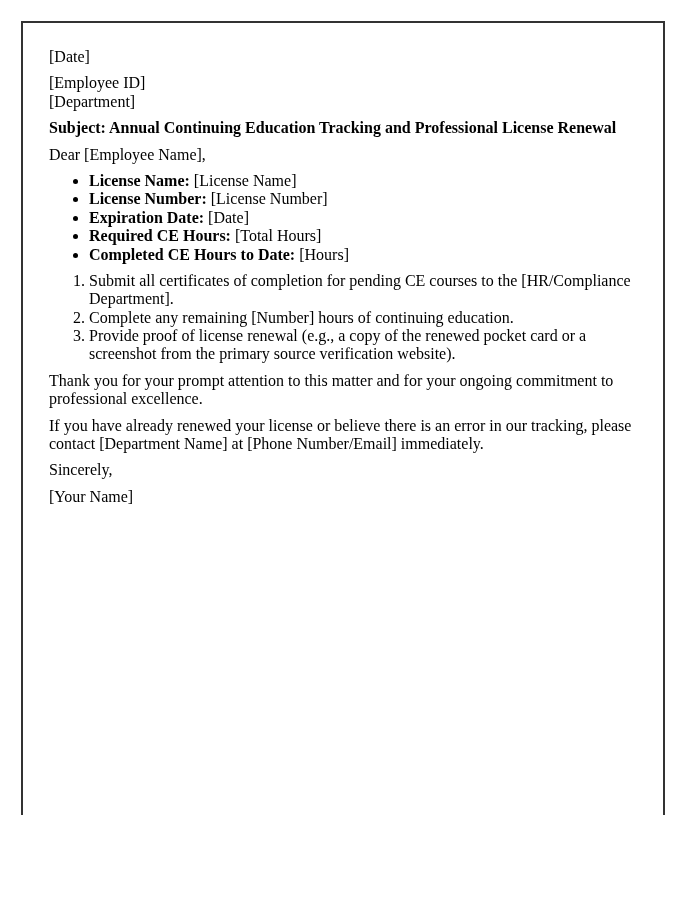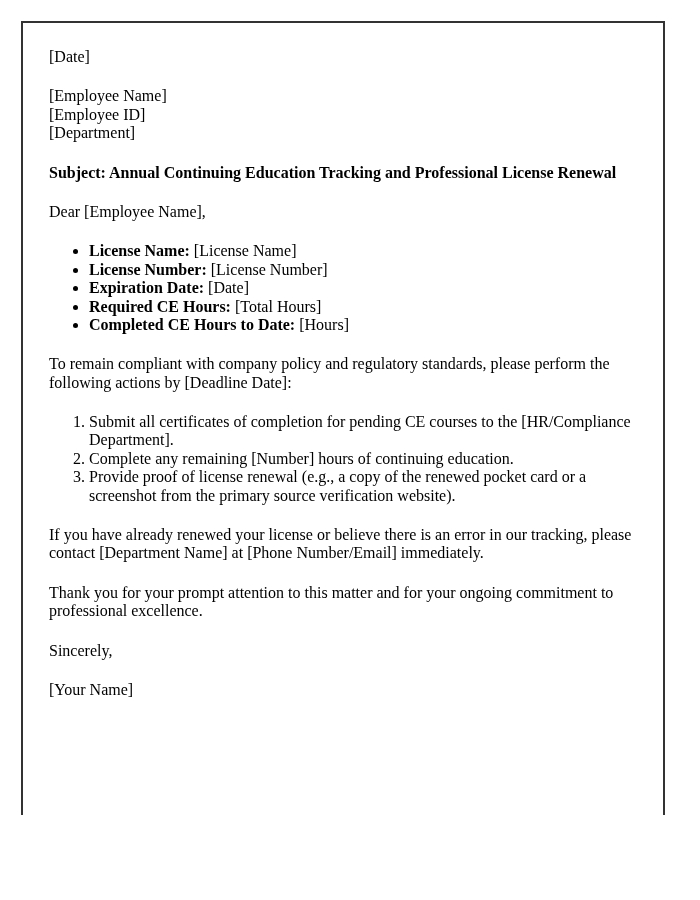--- a/index.html
+++ b/index.html
@@ -25,21 +25,21 @@
     border-bottom: none;
     padding: 25px 26px 0 26px;
     overflow: hidden;
     font-size: 16px;
     line-height: 1.15;
     background: #ffffff;
   }
   .letter p,
   .letter ul,
   .letter ol {
-    margin: 21px 0;
+    margin: 8px 0;
   }
   .letter > :first-child {
     margin-top: 0;
   }
   .letter ul,
   .letter ol {
     padding-left: 40px;
   }
   .block-line {
     display: block;
@@ -52,49 +52,47 @@
   }
 </style>
 </head>
 <body>
 
 <div class="letter">
 
   <p>[Date]</p>
 
   <p>
-    <span class="block-line">[Employee Name]</span>
     <span class="block-line">[Employee ID]</span>
     <span class="block-line">[Department]</span>
   </p>
 
   <p class="subject">Subject: Annual Continuing Education Tracking and Professional License Renewal</p>
 
   <p>Dear [Employee Name],</p>
 
 
 
   <ul>
     <li><span class="cred-label">License Name:</span> <span>[License Name]</span></li>
     <li><span class="cred-label">License Number:</span> <span>[License Number]</span></li>
     <li><span class="cred-label">Expiration Date:</span> <span>[Date]</span></li>
     <li><span class="cred-label">Required CE Hours:</span> <span>[Total Hours]</span></li>
     <li><span class="cred-label">Completed CE Hours to Date:</span> <span>[Hours]</span></li>
   </ul>
 
-  <p>To remain compliant with company policy and regulatory standards, please perform the following actions by [Deadline Date]:</p>
 
   <ol>
     <li>Submit all certificates of completion for pending CE courses to the [HR/Compliance Department].</li>
     <li>Complete any remaining [Number] hours of continuing education.</li>
     <li>Provide proof of license renewal (e.g., a copy of the renewed pocket card or a screenshot from the primary source verification website).</li>
   </ol>
 
 
+  <p>Thank you for your prompt attention to this matter and for your ongoing commitment to professional excellence.</p>
+
   <p>If you have already renewed your license or believe there is an error in our tracking, please contact [Department Name] at [Phone Number/Email] immediately.</p>
-
-  <p>Thank you for your prompt attention to this matter and for your ongoing commitment to professional excellence.</p>
 
   <p>Sincerely,</p>
 
   <p>[Your Name]</p>
 
 </div>
 
 </body></html>

